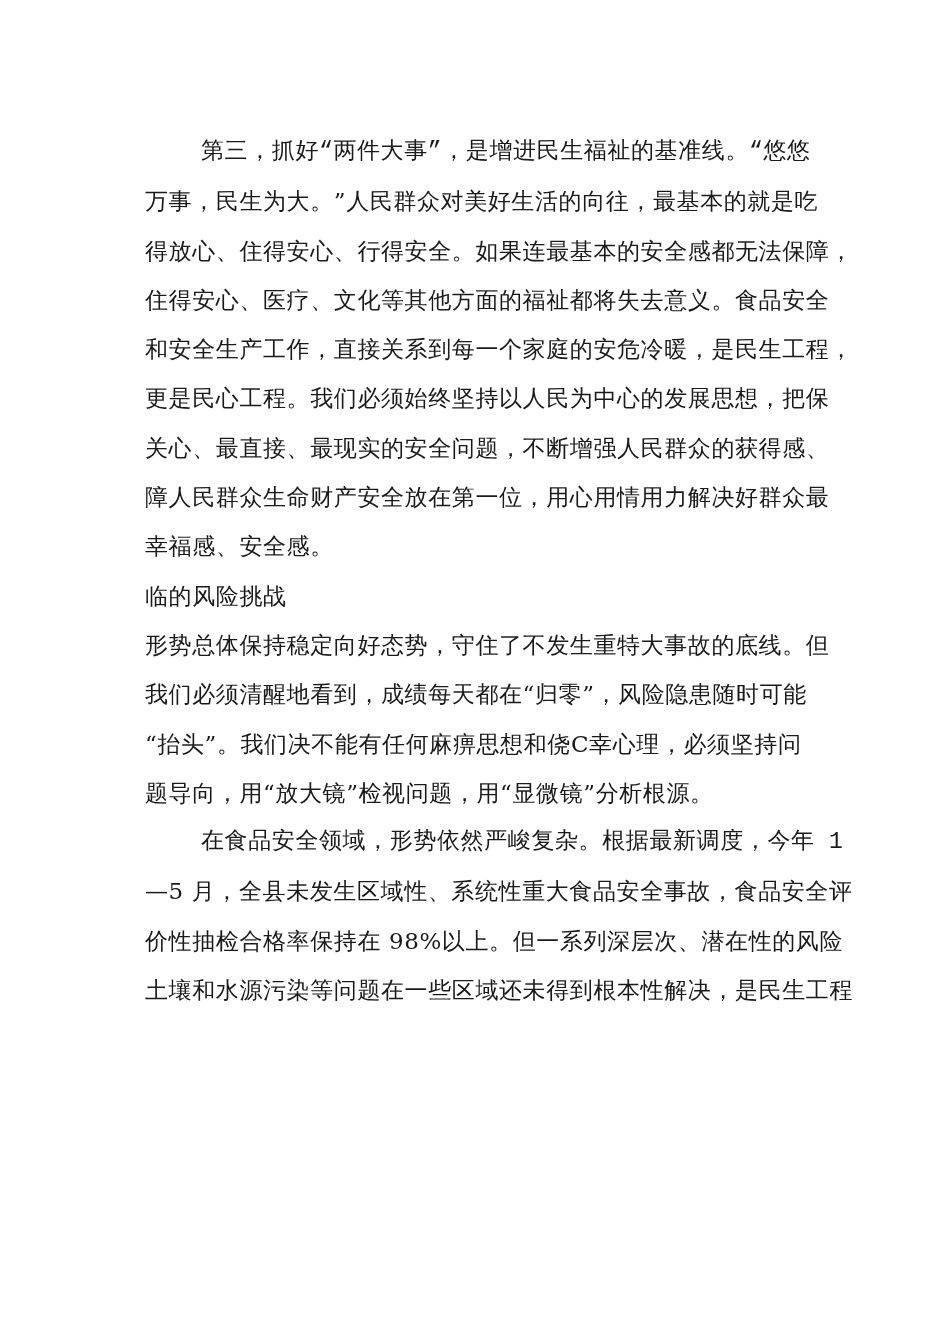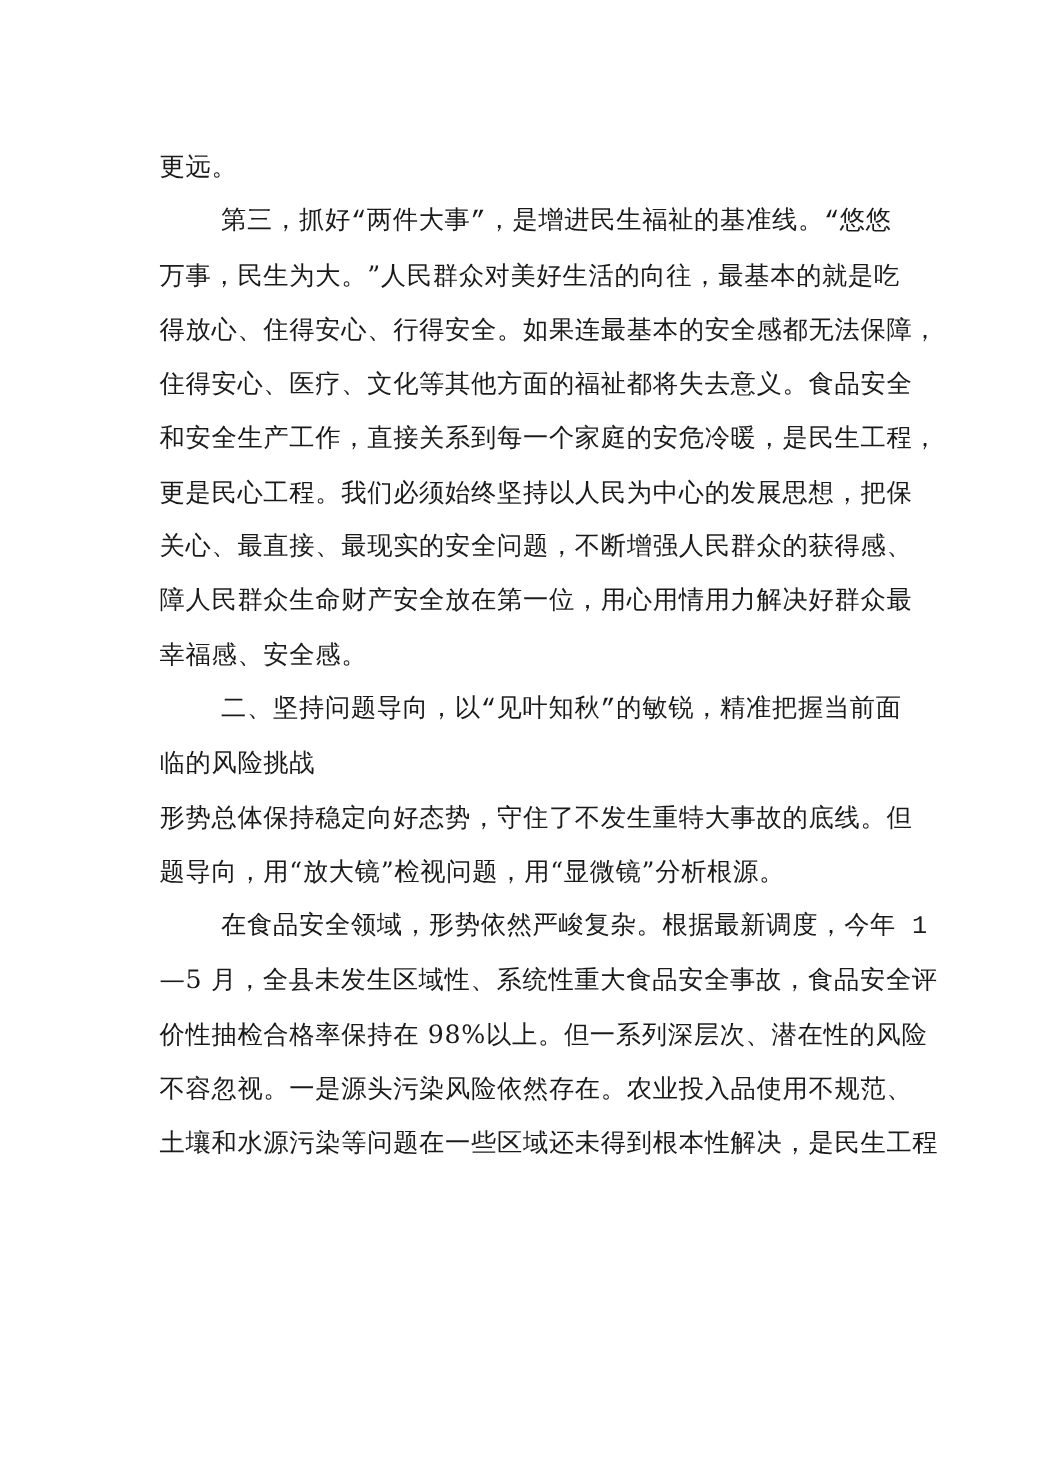--- a/index.html
+++ b/index.html
@@ -17,33 +17,32 @@
     height: 49.3px; line-height: 49.3px; white-space: nowrap;
     letter-spacing: 0.6px;
   }
   .line.indent { padding-left: 56px; font-family: Liberation Mono, monospace; }
 </style>
 </head>
 <body>
 
 <div class="page">
   <div class="body-text">
-    <div class="line">更远。</div>
     <div class="line indent">第三，抓好“两件大事”，是增进民生福祉的基准线。“悠悠</div>
     <div class="line">万事，民生为大。”人民群众对美好生活的向往，最基本的就是吃</div>
     <div class="line">得放心、住得安心、行得安全。如果连最基本的安全感都无法保障，</div>
     <div class="line">住得安心、医疗、文化等其他方面的福祉都将失去意义。食品安全</div>
     <div class="line">和安全生产工作，直接关系到每一个家庭的安危冷暖，是民生工程，</div>
     <div class="line">更是民心工程。我们必须始终坚持以人民为中心的发展思想，把保</div>
     <div class="line">关心、最直接、最现实的安全问题，不断增强人民群众的获得感、</div>
     <div class="line">障人民群众生命财产安全放在第一位，用心用情用力解决好群众最</div>
     <div class="line">幸福感、安全感。</div>
-    <div class="line indent">二、坚持问题导向，以“见叶知秋”的敏锐，精准把握当前面</div>
     <div class="line">临的风险挑战</div>
     <div class="line">形势总体保持稳定向好态势，守住了不发生重特大事故的底线。但</div>
+    <div class="line">我们必须清醒地看到，成绩每天都在“归零”，风险隐患随时可能</div>
+    <div class="line">“抬头”。我们决不能有任何麻痹思想和侥C幸心理，必须坚持问</div>
     <div class="line">题导向，用“放大镜”检视问题，用“显微镜”分析根源。</div>
     <div class="line indent">在食品安全领域，形势依然严峻复杂。根据最新调度，今年 1</div>
     <div class="line">—5 月，全县未发生区域性、系统性重大食品安全事故，食品安全评</div>
     <div class="line">价性抽检合格率保持在 98%以上。但一系列深层次、潜在性的风险</div>
-    <div class="line">不容忽视。一是源头污染风险依然存在。农业投入品使用不规范、</div>
     <div class="line">土壤和水源污染等问题在一些区域还未得到根本性解决，是民生工程</div>
   </div>
 </div>
 
 </body></html>

